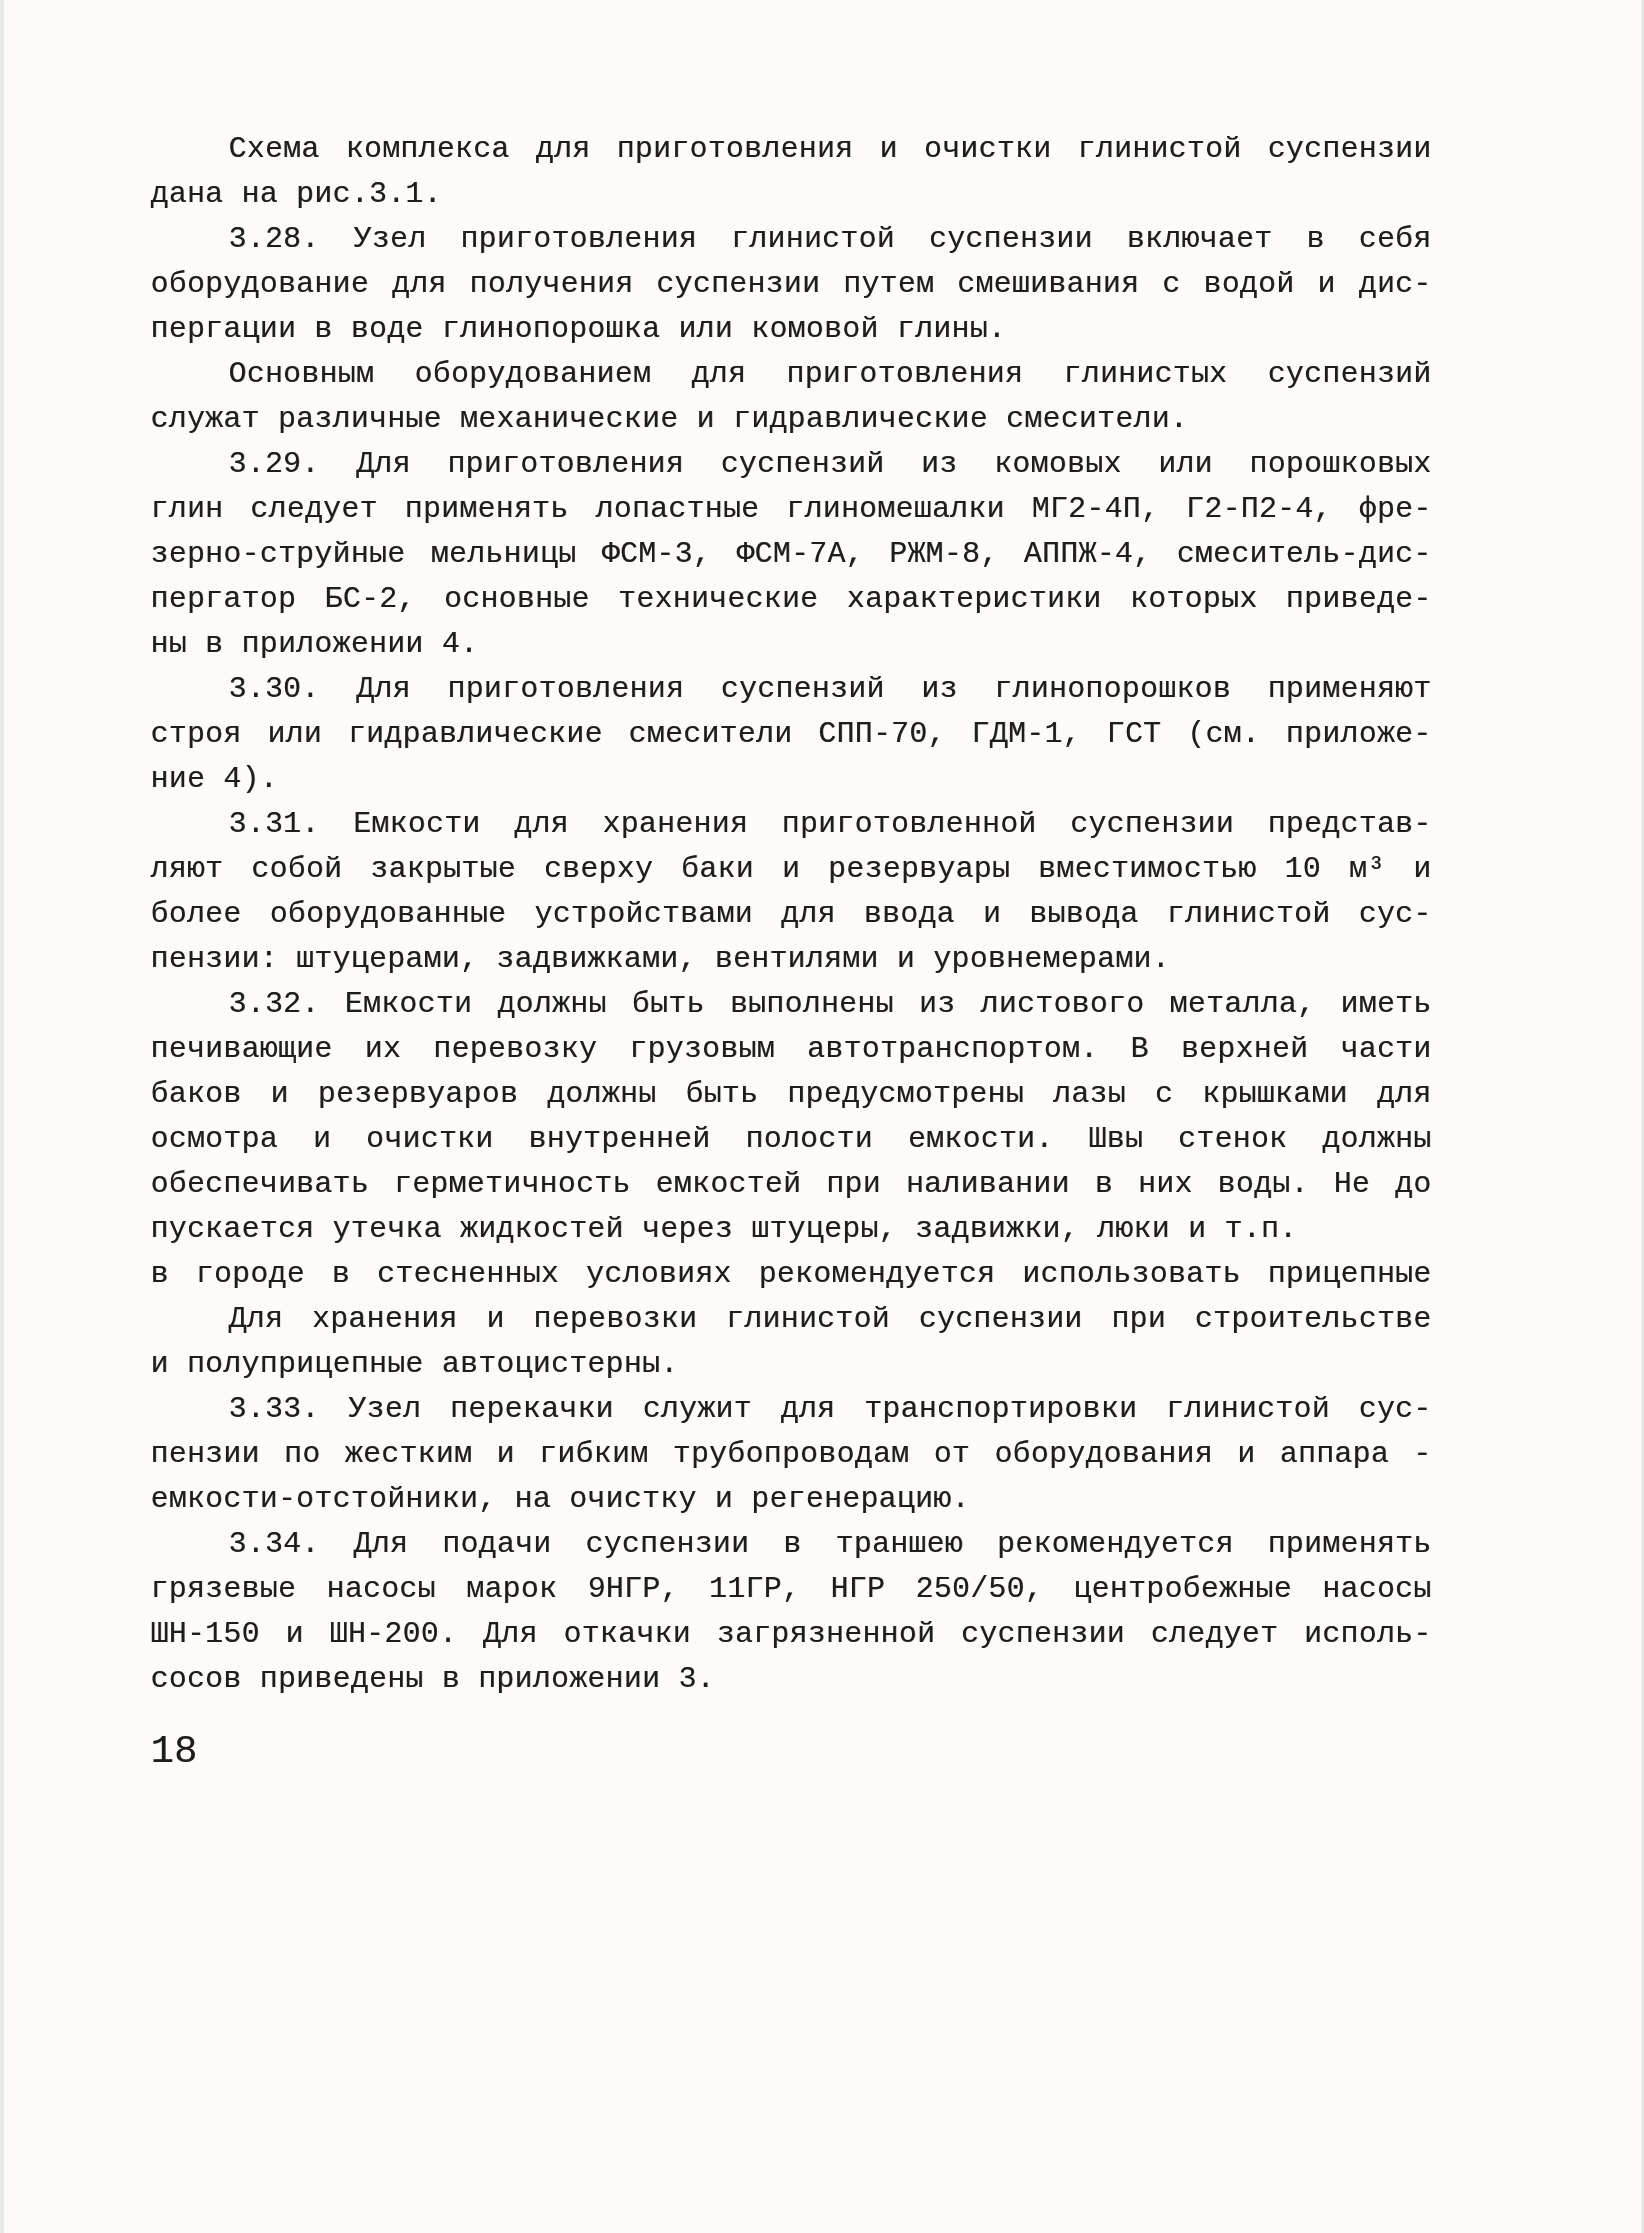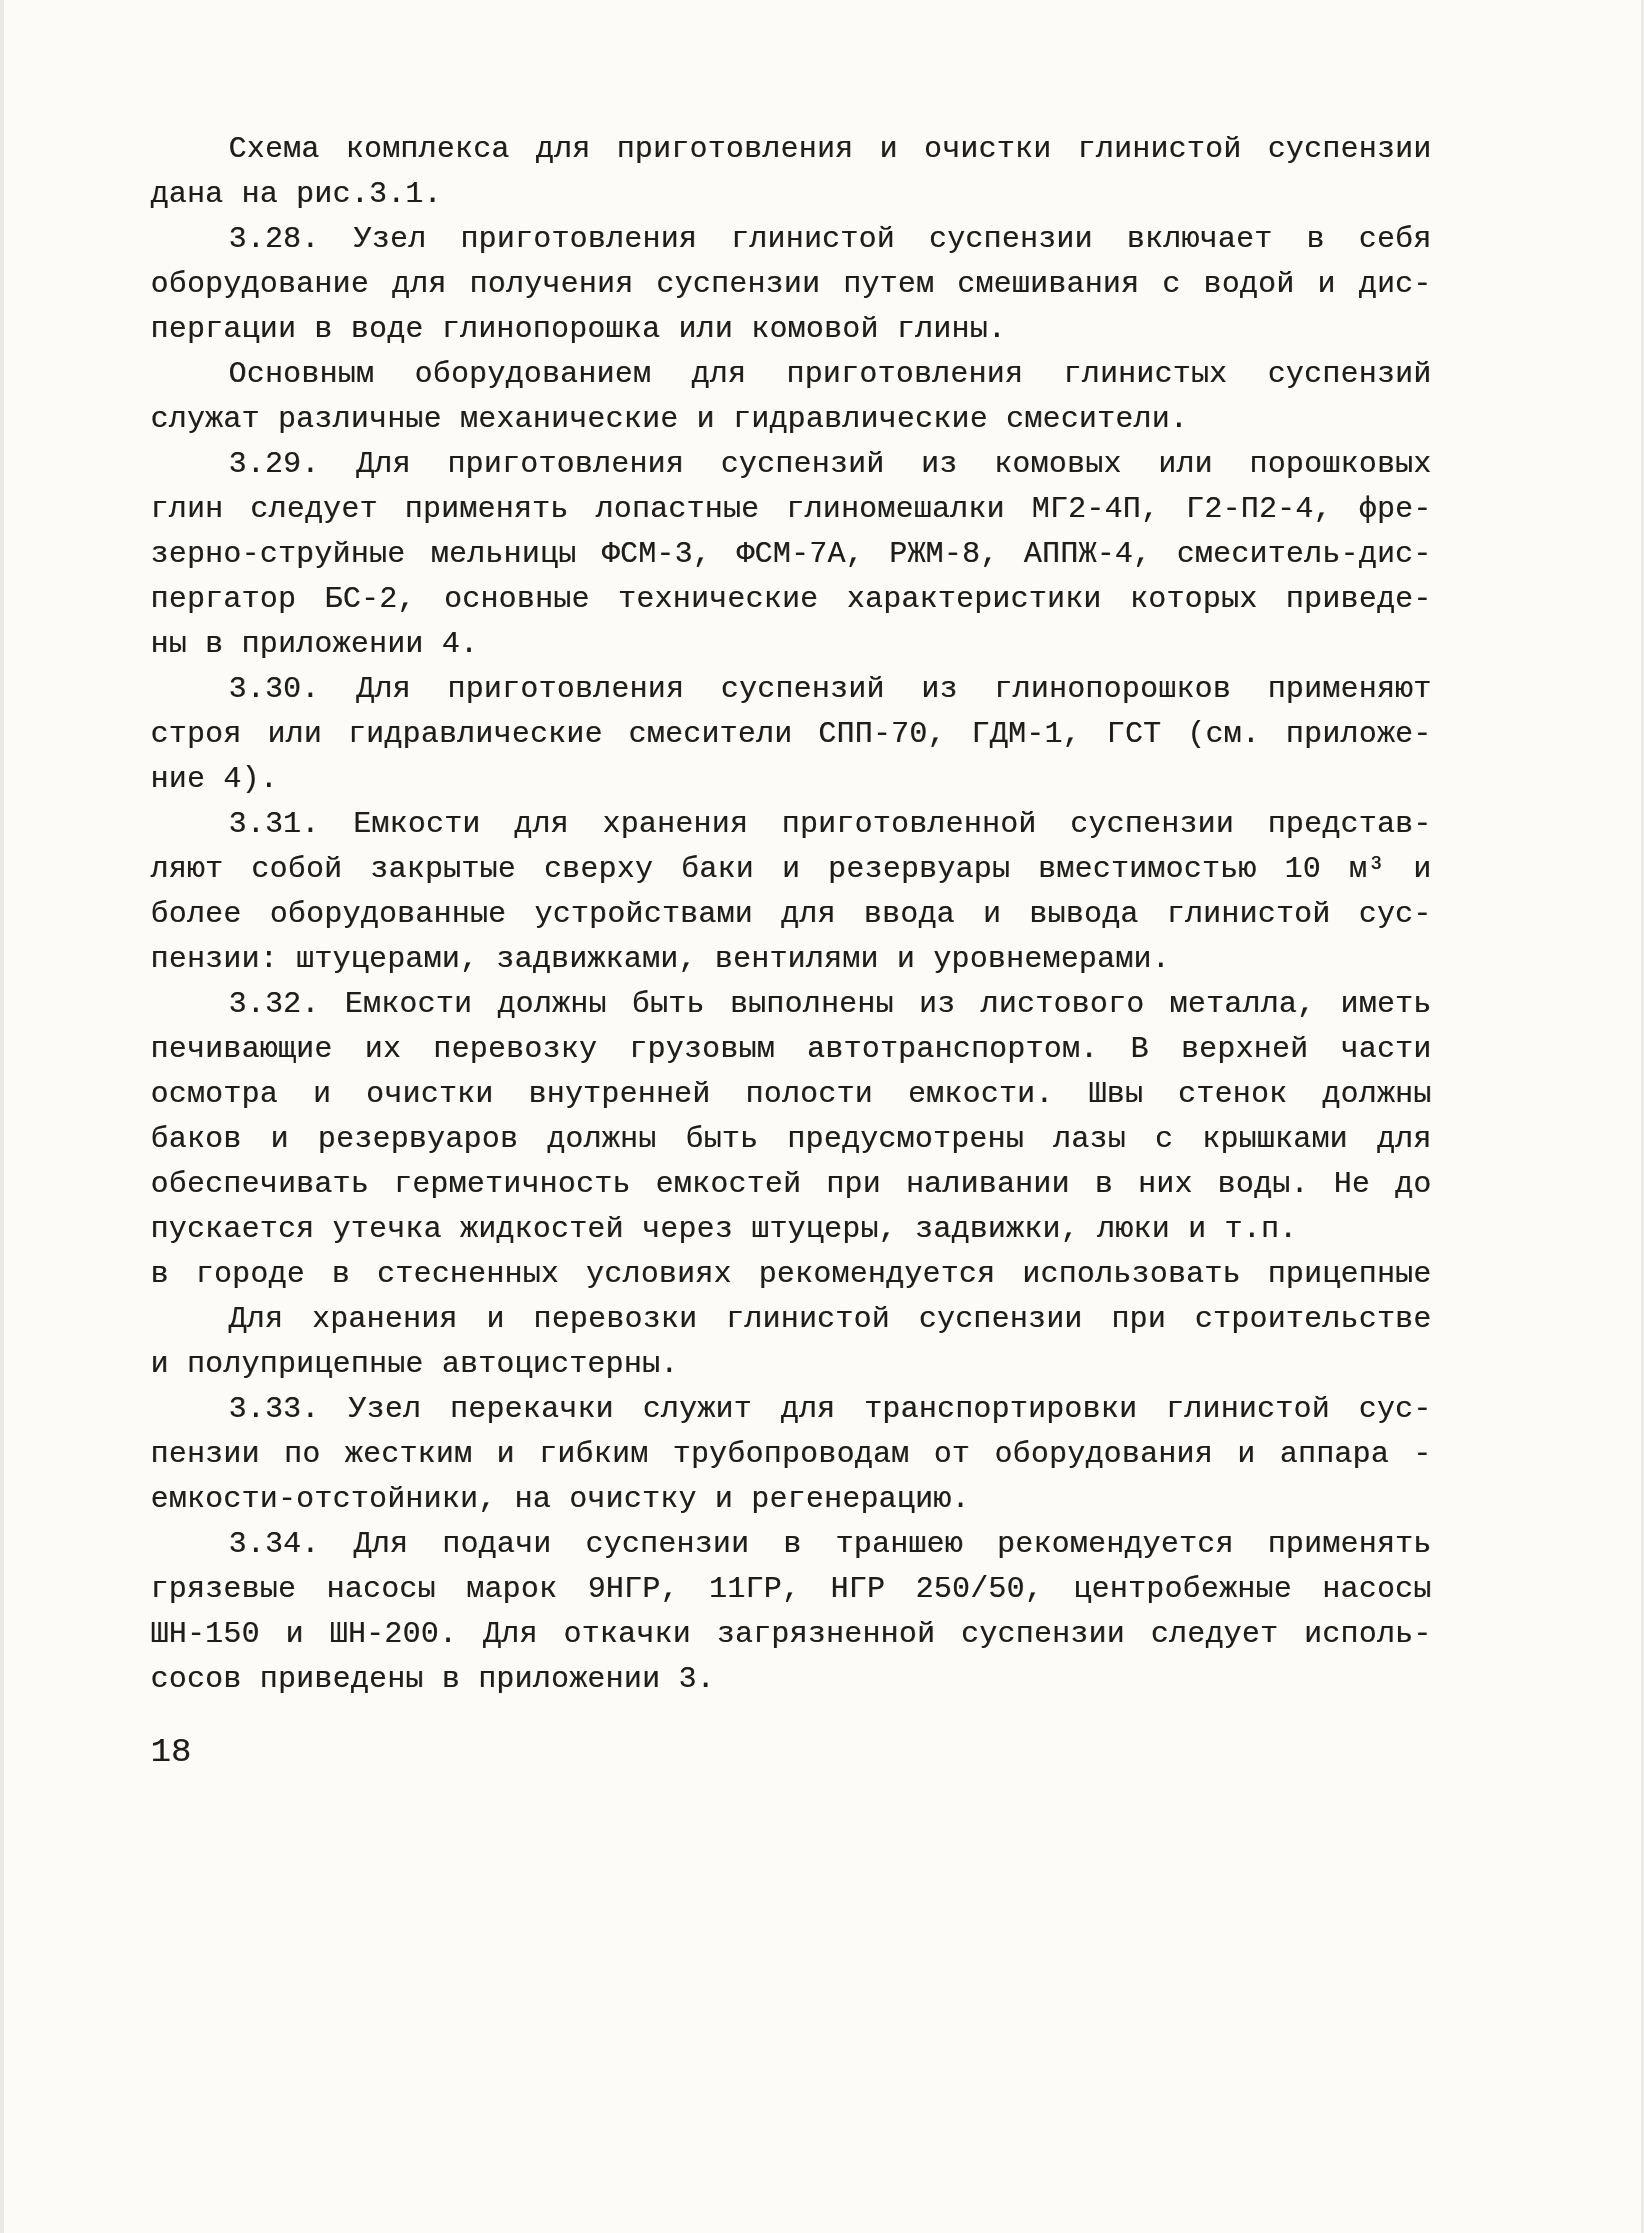--- a/index.html
+++ b/index.html
@@ -31,21 +31,21 @@
     text-shadow: 0.4px 0 0 rgba(30,29,27,0.55);
   }
   .line.indent {
     padding-left: 78px;
   }
   .line.last {
     text-align-last: left;
   }
   .page-number {
     margin-top: 28px;
-    font-size: 34px;
+    font-size: 39px;
     line-height: 45px;
     text-shadow: 0.4px 0 0 rgba(30,29,27,0.55);
   }
 </style>
 </head>
 <body>
 
 <main class="page">
   <section class="doc-body">
       <div class="paragraph">
@@ -75,22 +75,22 @@
       </div>
       <div class="paragraph">
         <div class="line indent">3.31. Емкости для хранения приготовленной суспензии представ-</div>
         <div class="line">ляют собой закрытые сверху баки и резервуары вместимостью 10 м³ и</div>
         <div class="line">более оборудованные устройствами для ввода и вывода глинистой сус-</div>
         <div class="line last">пензии: штуцерами, задвижками, вентилями и уровнемерами.</div>
       </div>
       <div class="paragraph">
         <div class="line indent">3.32. Емкости должны быть выполнены из листового металла, иметь</div>
         <div class="line">печивающие их перевозку грузовым автотранспортом. В верхней части</div>
+        <div class="line">баков и резервуаров должны быть предусмотрены лазы с крышками для</div>
         <div class="line">осмотра и очистки внутренней полости емкости. Швы стенок должны</div>
-        <div class="line">баков и резервуаров должны быть предусмотрены лазы с крышками для</div>
         <div class="line">обеспечивать герметичность емкостей при наливании в них воды. Не до</div>
         <div class="line last">пускается утечка жидкостей через штуцеры, задвижки, люки и т.п.</div>
       </div>
       <div class="paragraph">
         <div class="line">в городе в стесненных условиях рекомендуется использовать прицепные</div>
         <div class="line indent">Для хранения и перевозки глинистой суспензии при строительстве</div>
         <div class="line last">и полуприцепные автоцистерны.</div>
       </div>
       <div class="paragraph">
         <div class="line indent">3.33. Узел перекачки служит для транспортировки глинистой сус-</div>

